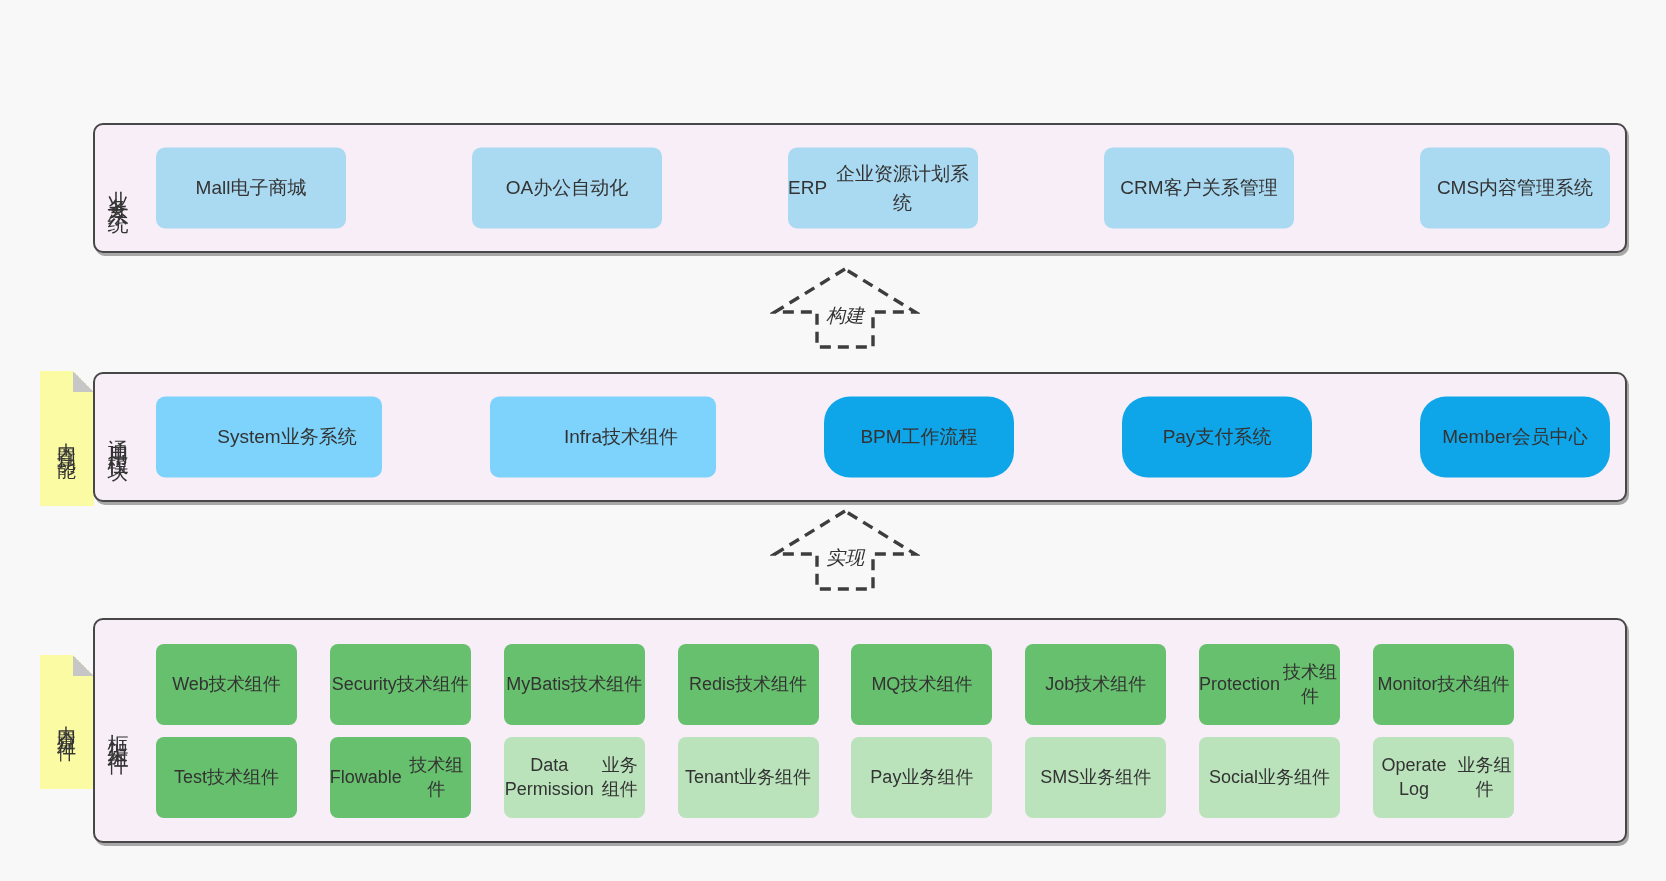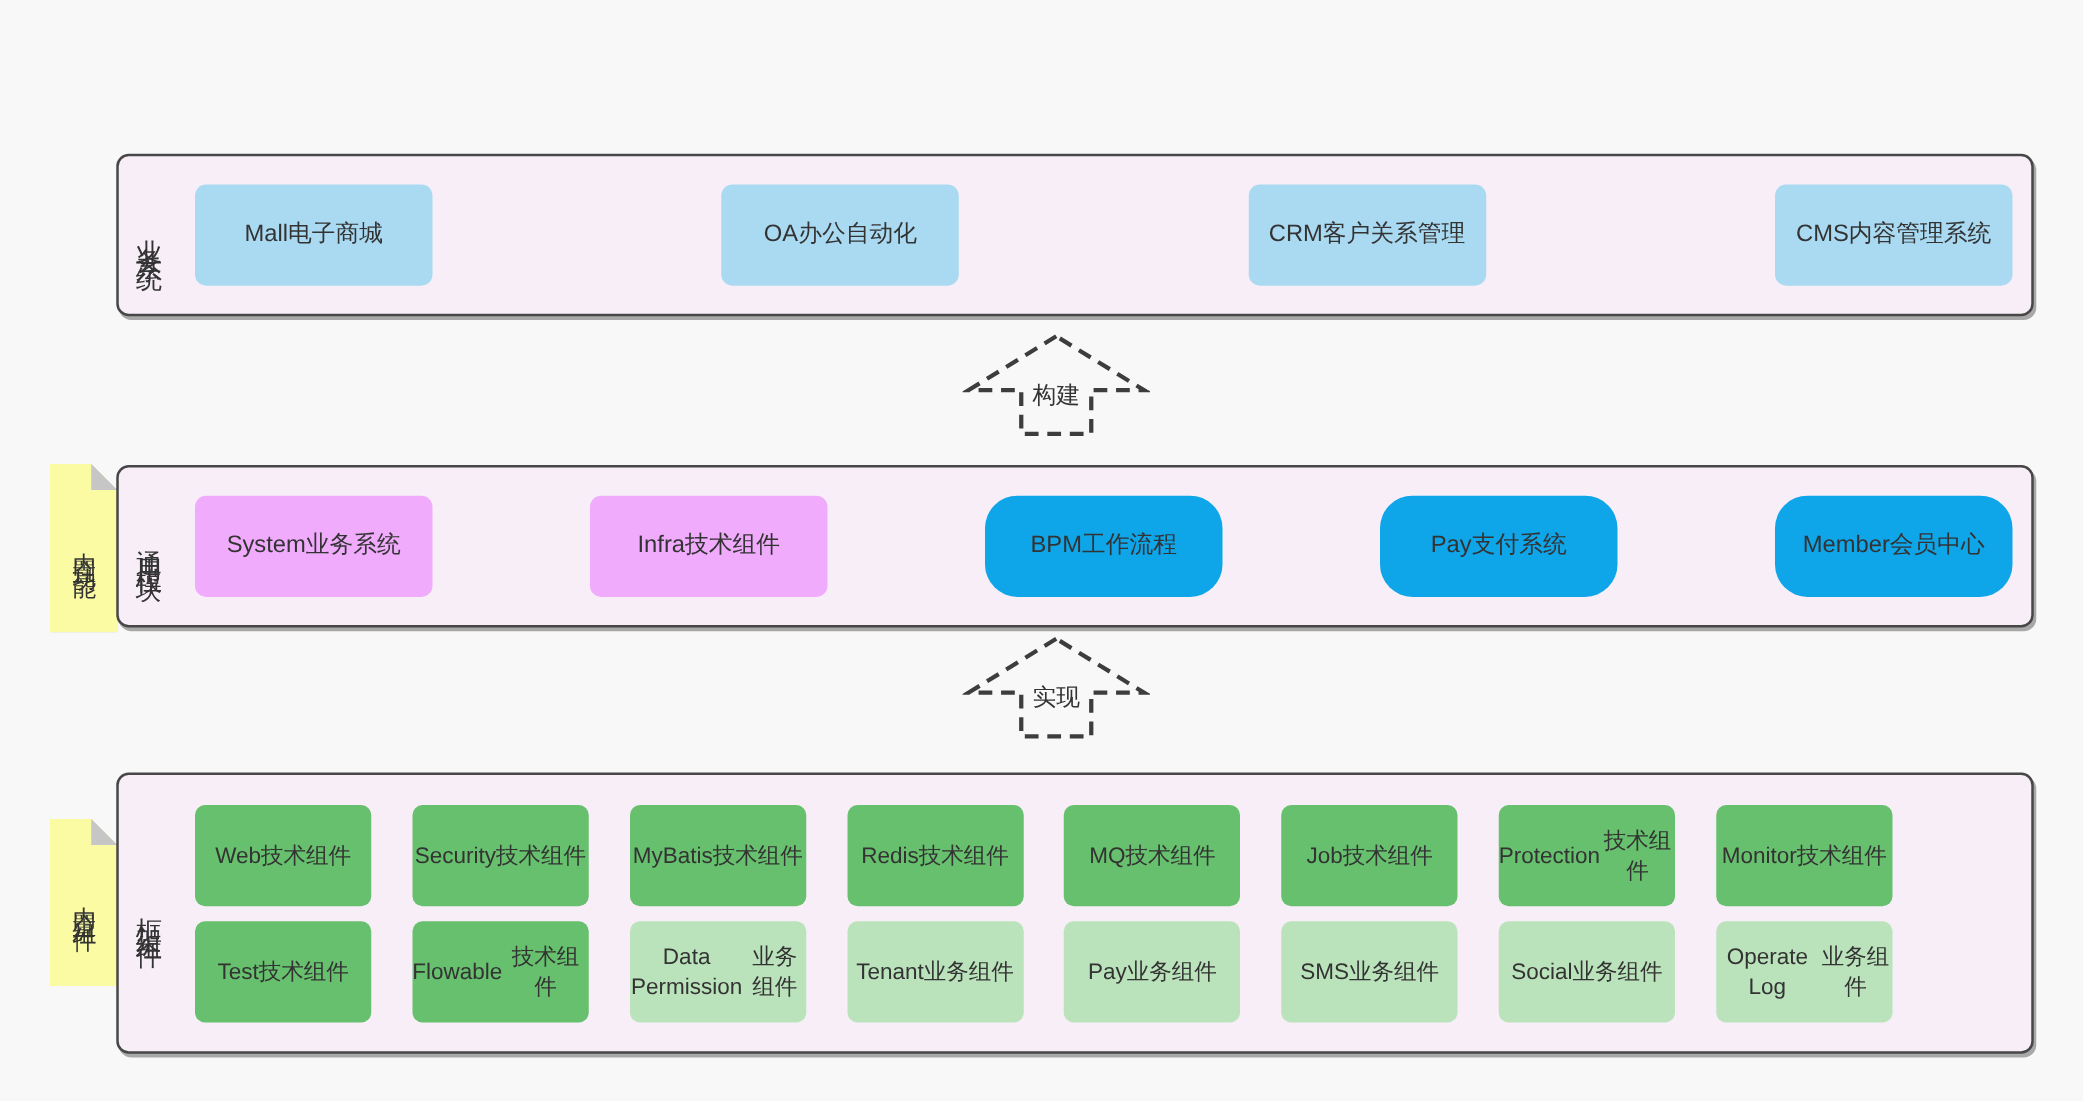--- a/index.html
+++ b/index.html
@@ -31,21 +31,21 @@
     display:flex;flex-direction:column;gap:12px;
   }
   .grid-row{display:flex;justify-content:space-between;}
   .box{
     width:190px;height:81px;border-radius:9px;
     display:flex;flex-direction:row;align-items:center;justify-content:center;
     text-align:center;font-size:19px;line-height:1.5;color:#333;
   }
   .box-sm{width:141px;height:81px;font-size:18px;line-height:1.35;border-radius:8px;}
   .box--blue{background:#aadaf2;}
-  .box--red{background:#f0abfc;}
+  .box--red{background:#7dd3fc;padding-left:36px;}
   .box--pink{background:#0ea5e9;border-radius:26px;}
   .box--green{background:#66c06d;}
   .box--lgreen{background:#bae3bb;}
   .sticky{
     position:absolute;left:40px;width:54px;background:#fbfba4;
     box-shadow:1px 2px 3px rgba(0,0,0,.18);
     clip-path:polygon(0 0, calc(100% - 21px) 0, 100% 21px, 100% 100%, 0 100%);
     display:flex;align-items:center;justify-content:center;
   }
   .sticky-functions{top:371px;height:135px;}
@@ -57,36 +57,40 @@
   .sticky-text{
     writing-mode:vertical-rl;text-orientation:upright;
     font-size:19px;letter-spacing:6px;line-height:1;color:#333;white-space:nowrap;
   }
   .arrow{position:absolute;width:150px;height:84px;}
   .arrow-build{left:770px;top:266px;}
   .arrow-implement{left:770px;top:508px;}
   .arrow svg{display:block;width:150px;height:84px;}
   .arrow-label{
     position:absolute;left:50%;top:36px;transform:translateX(-50%);
-    background:#f8f8f8;padding:1px 5px;font-size:19px;color:#333;white-space:nowrap;
+    background:#f8f8f8;padding:1px 5px;font-size:19px;color:#333;white-space:nowrap;font-style:italic;
   }
 </style>
 </head>
 <body>
 
 <div class="layer layer-business">
   <div class="v-label">业务系统</div>
   <div class="row6">
     <div class="box box--blue">
       <div>Mall</div>
       <div>电子商城</div>
     </div>
     <div class="box box--blue">
       <div>OA</div>
       <div>办公自动化</div>
+    </div>
+    <div class="box box--blue">
+      <div>ERP</div>
+      <div>企业资源计划系统</div>
     </div>
     <div class="box box--blue">
       <div>CRM</div>
       <div>客户关系管理</div>
     </div>
     <div class="box box--blue">
       <div>CMS</div>
       <div>内容管理系统</div>
     </div>
   </div>

